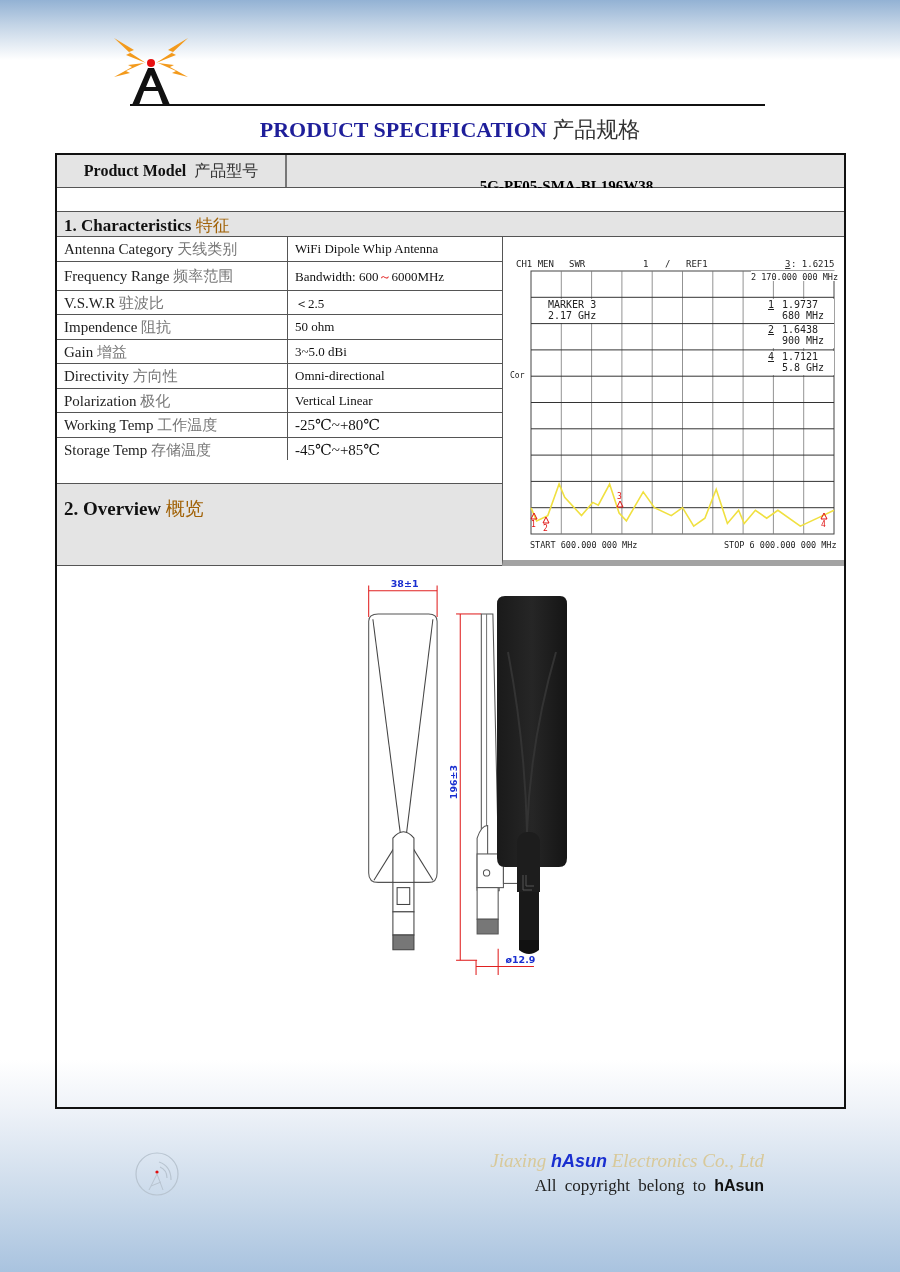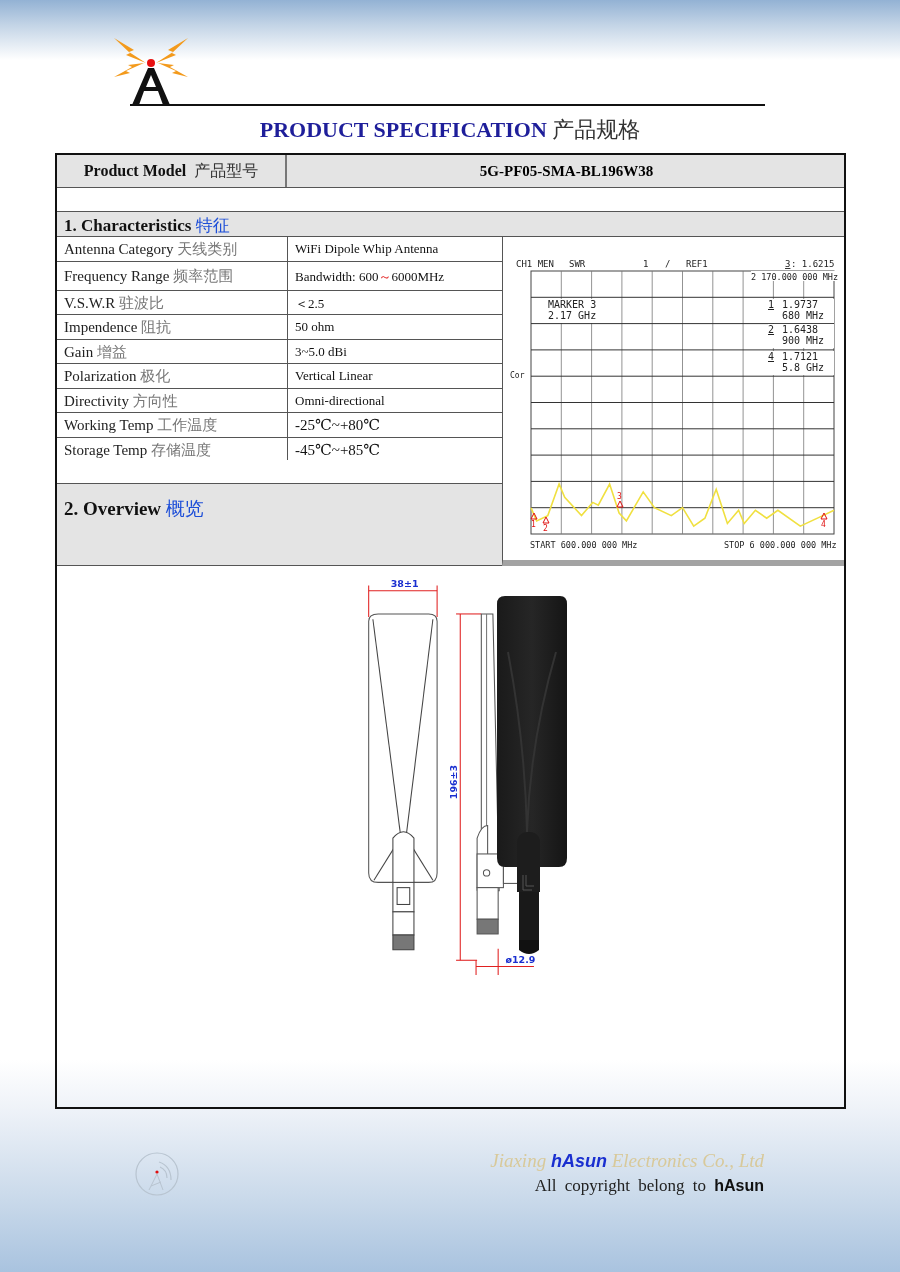--- a/index.html
+++ b/index.html
@@ -26,27 +26,27 @@
   }
   .row { position: absolute; left: 0; width: 787px; border-bottom: 1px solid #555; }
   .model-row { top: 0; height: 33px; background: #e4e4e4; border-bottom: 1px solid #555; padding-left: 44px; }
   .model-label {
     position: absolute; left: 0; top: 0; width: 230px; height: 32px;
     border-right: 2px solid #777; font-size: 16px; font-weight: bold;
     display: flex; align-items: center; justify-content: center; color: #111;
   }
   .model-label .cn { font-weight: normal; color: #333; margin-left: 8px; text-align: center; }
   .model-value {
-    position: absolute; left: 232px; top: 0; right: 0; height: 32px;
+    position: absolute; left: 232px; top: 15px; right: 0; height: 32px;
     font-size: 15px; font-weight: bold; display: flex; align-items: center; justify-content: center;
   }
   .blank-row { top: 33px; height: 24px; background: #fff; }
   .section1 { top: 57px; height: 25px; background: #e4e4e4; }
   .section-title { position: absolute; left: 7px; font-size: 17px; font-weight: bold; color: #111; }
-  .section-title .cn { font-weight: normal; color: #1d4ed8; }
+  .section-title .cn { font-weight: normal; color: #a16207; }
 
   .spec-table { position: absolute; left: 0; top: 82px; width: 445px; }
   .spec-row { position: relative; height: 24.5px; border-bottom: 1px solid #555; background: #fff; }
   .spec-label {
     position: absolute; left: 7px; top: 3px; font-size: 15px; color: #222;
   }
   .spec-label .cn { color: #777; }
   .spec-value {
     position: absolute; left: 238px; top: 4px; font-size: 13px; color: #111;
   }
@@ -123,26 +123,26 @@
     </div>
     <div class="spec-row">
       <div class="spec-label"><span>Impendence</span> <span class="cn">阻抗</span></div>
       <div class="spec-value">50 ohm</div>
     </div>
     <div class="spec-row">
       <div class="spec-label"><span>Gain</span> <span class="cn">增益</span></div>
       <div class="spec-value">3~5.0 dBi</div>
     </div>
     <div class="spec-row">
+      <div class="spec-label"><span>Directivity</span> <span class="cn">方向性</span></div>
+      <div class="spec-value">Omni-directional</div>
+    </div>
+    <div class="spec-row">
       <div class="spec-label"><span>Polarization</span> <span class="cn">极化</span></div>
       <div class="spec-value">Vertical Linear</div>
-    </div>
-    <div class="spec-row">
-      <div class="spec-label"><span>Directivity</span> <span class="cn">方向性</span></div>
-      <div class="spec-value">Omni-directional</div>
     </div>
     <div class="spec-row">
       <div class="spec-label"><span>Working Temp</span> <span class="cn">工作温度</span></div>
       <div class="spec-value big">-25℃~+80℃</div>
     </div>
     <div class="spec-row">
       <div class="spec-label"><span>Storage Temp</span> <span class="cn">存储温度</span></div>
       <div class="spec-value big">-45℃~+85℃</div>
     </div>
   </div>

